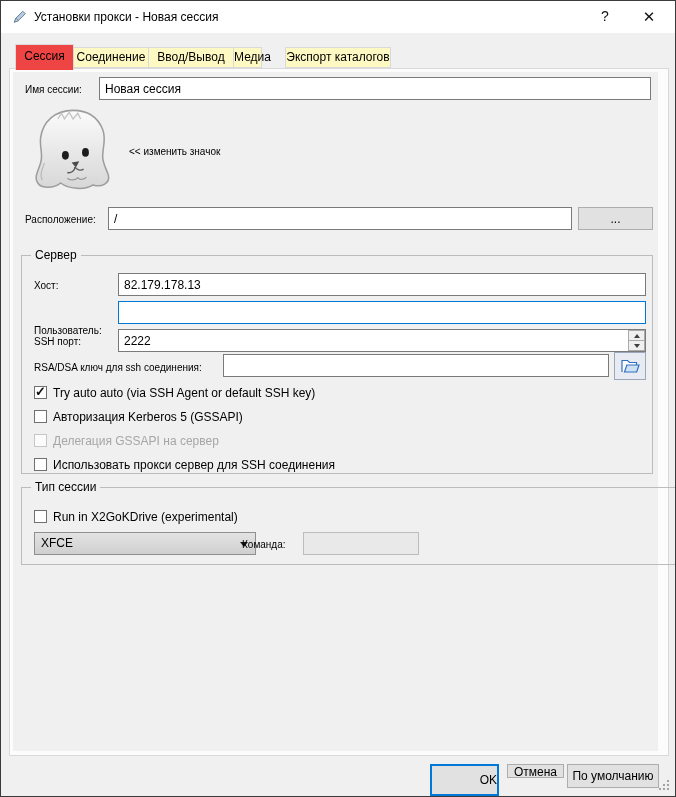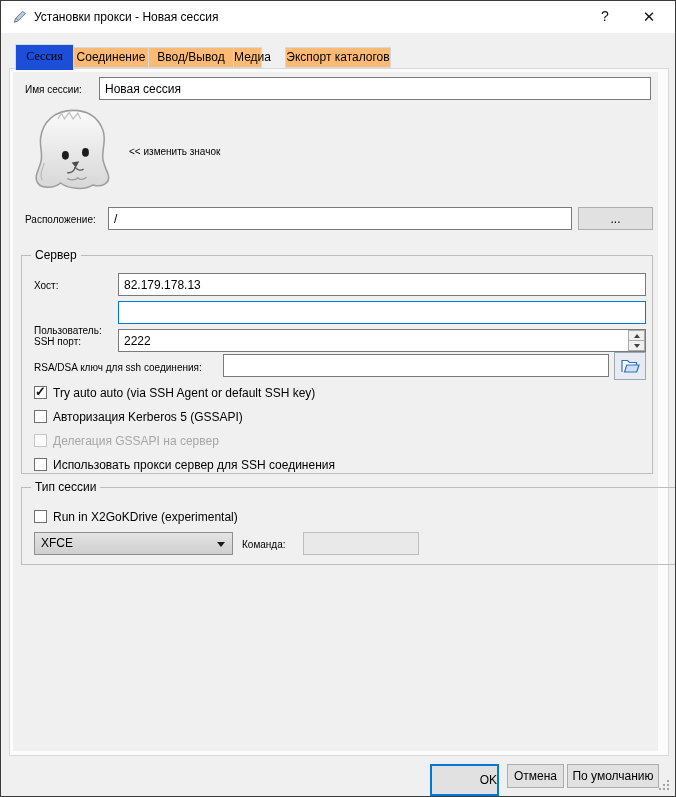--- a/index.html
+++ b/index.html
@@ -24,27 +24,27 @@
     white-space:nowrap;
   }
   .cap-btn {
     position:absolute; top:0; width:32px; height:31px; text-align:center;
     line-height:31px; font-size:14px; color:#111; cursor:default;
   }
   .cap-help { right:54px; }
   .cap-close { right:10px; font-size:15px; }
   
   .tab {
-    position:absolute; background:#fdba74; border:1px solid #d9d9d9;
+    position:absolute; background:#fef9c3; border:1px solid #d9d9d9;
     font-size:12px; text-align:center; color:#000; z-index:2;
   }
   .tab.inactive { top:46px; height:21px; line-height:19px; }
   .tab.active {
-    top:43px; height:26px; line-height:22px; background:#1d4ed8;
-    border-bottom:none; z-index:4;font-family:Liberation Serif, serif;
+    top:43px; height:26px; line-height:22px; background:#ef4444;
+    border-bottom:none; z-index:4;
   }
   
   .pane {
     position:absolute; left:8px; top:67px; width:660px; height:688px;
     background:#fcfcfc; border:1px solid #d9d9d9; z-index:1;
   }
   .content {
     position:absolute; left:12px; top:71px; width:645px; height:679px;
     background:#f0f0f0; z-index:1;
   }
@@ -221,27 +221,27 @@
 
     <div class="group" style="left:20px; top:486px; width:656px; height:78px;">
       <span class="group-title">Тип сессии</span>
     </div>
 
     <div class="cb" style="left:33px; top:508px;">
       <span class="box"></span>
       <span class="cbl">Run in X2GoKDrive (experimental)</span>
     </div>
 
-    <div class="combo" style="left:33px; top:531px; width:199px; height:23px;">
+    <div class="combo" style="left:33px; top:531px; width:222px; height:23px;">
       <span>XFCE</span>
       <span class="arrow"></span>
     </div>
     <span class="lbl" style="left:241px; top:536px;">Команда:</span>
     <input class="inp disabled" style="left: 302px; top: 531px; width: 116px; height: 23px;" disabled="" value="">
 
     <button class="btn default" style="left:429px; top:763px; width:69px; height:32px;text-align:right;">OK</button>
-    <button class="btn" style="left:506px; top:763px; width:57px; height:24px;">Отмена</button>
+    <button class="btn" style="left:506px; top:763px; width:57px; height:14px;">Отмена</button>
     <button class="btn" style="left:566px; top:763px; width:92px; height:24px;">По умолчанию</button>
 
     <div class="grip"></div>
   </div>
 
 </div>
 
 </body></html>

